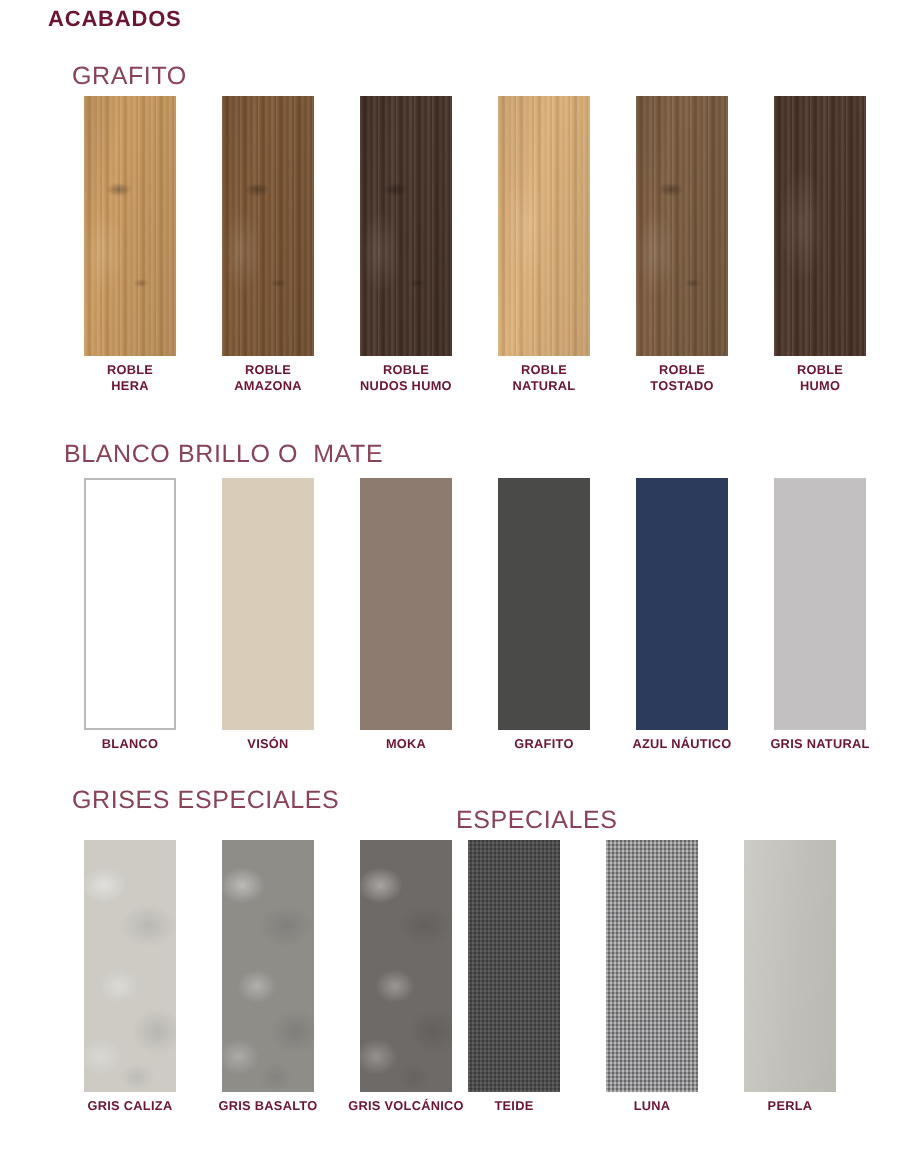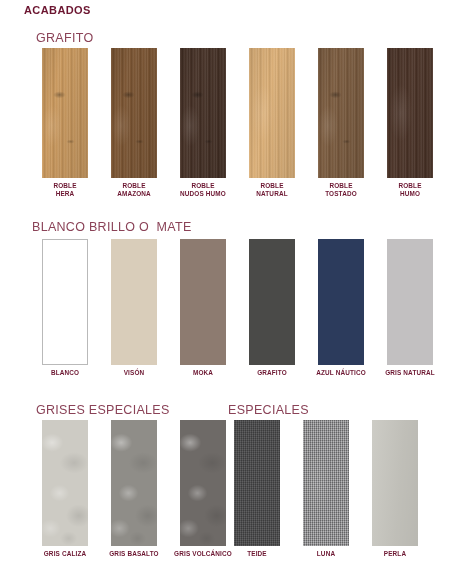--- a/index.html
+++ b/index.html
@@ -28,21 +28,21 @@
   .section-head {
     position: absolute;
     font-size: 12.5px;
     font-weight: normal;
     letter-spacing: 0.3px;
     color: #8a4257;
     white-space: pre;
   }
   #head-chapas   { left: 36px; top: 31px; }
   #head-lacas    { left: 32px; top: 220px; }
-  #head-grises   { left: 36px; top: 403px; }
+  #head-grises   { left: 36px; top: 393px; }
   #head-metal    { left: 228px; top: 403px; }
 
   .swatch-row {
     position: absolute;
     display: flex;
   }
   .swatch-col {
     display: flex;
     flex-direction: column;
     align-items: center;

